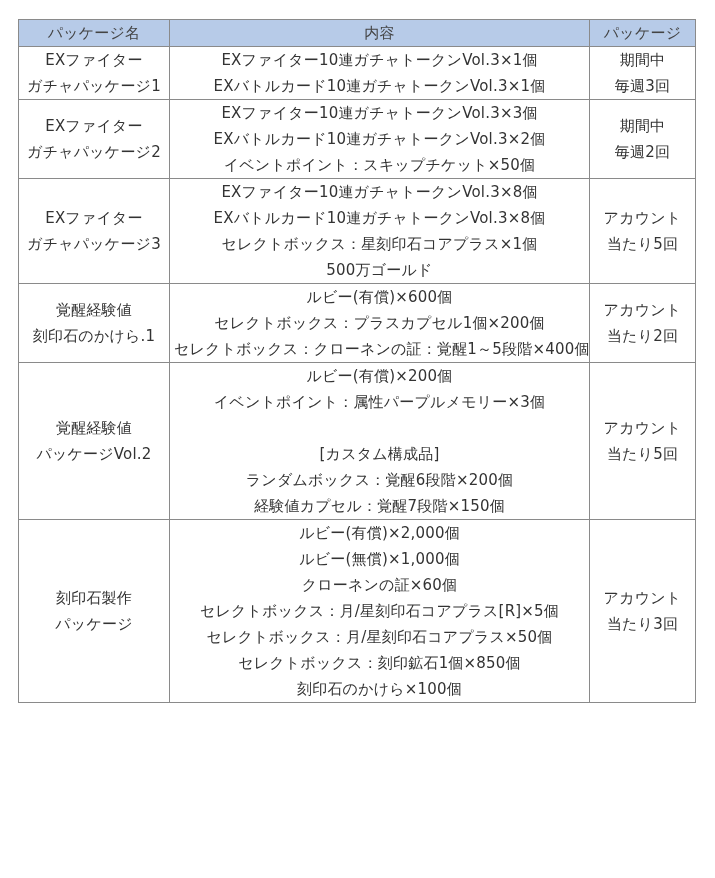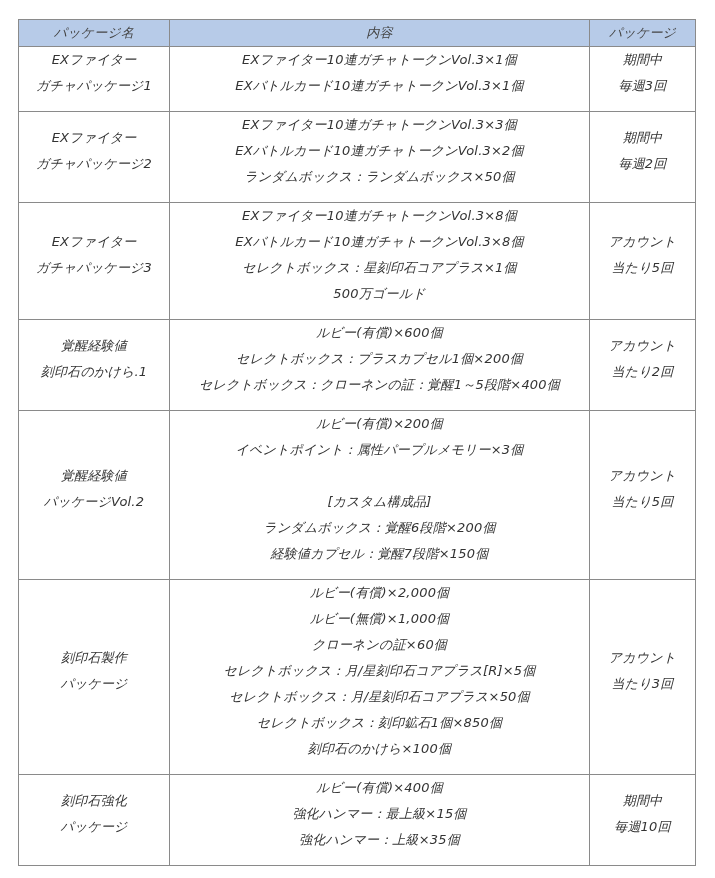--- a/index.html
+++ b/index.html
@@ -15,41 +15,40 @@
       color: #333333;
       overflow: hidden;
     }
     .pkg-table {
       position: absolute;
       left: 18px;
       top: 19px;
       width: 594px;
       border-collapse: collapse;
       table-layout: fixed;
-      font-size: 13px;
+      font-size: 15px;
       letter-spacing: 0.2px;
-      font-style: italic;
     }
     .pkg-table th, .pkg-table td {
       border: 1px solid #8a8a8a;
       text-align: center;
       vertical-align: middle;
       padding: 0 4px;
       font-weight: normal;
     }
     .pkg-table th {
       background: #b7cbe8;
       color: #444444;
       height: 26px;
       line-height: 26px;
     }
     .pkg-table td {
       line-height: 26px;
       padding-top: 0;
-      padding-bottom: 12px;
+      padding-bottom: 0;
     }
     .col-name { width: 151px; }
     .col-content { width: 420px; }
     .col-limit { width: 106px; }
     .line { display: block; white-space: nowrap; }
     .line.blank { height: 26px; }
   </style>
 </head>
 <body>
 
@@ -82,21 +81,21 @@
         </td>
       </tr>
       <tr>
         <td>
           <span class="line">EXファイター</span>
           <span class="line">ガチャパッケージ2</span>
         </td>
         <td>
           <span class="line">EXファイター10連ガチャトークンVol.3×3個</span>
           <span class="line">EXバトルカード10連ガチャトークンVol.3×2個</span>
-          <span class="line">ランダムボックス：ランダムボックス×50個</span>
+          <span class="line">イベントポイント：スキップチケット×50個</span>
         </td>
         <td>
           <span class="line">期間中</span>
           <span class="line">毎週2回</span>
         </td>
       </tr>
       <tr>
         <td>
           <span class="line">EXファイター</span>
           <span class="line">ガチャパッケージ3</span>
@@ -157,29 +156,14 @@
           <span class="line">セレクトボックス：月/星刻印石コアプラス[R]×5個</span>
           <span class="line">セレクトボックス：月/星刻印石コアプラス×50個</span>
           <span class="line">セレクトボックス：刻印鉱石1個×850個</span>
           <span class="line">刻印石のかけら×100個</span>
         </td>
         <td>
           <span class="line">アカウント</span>
           <span class="line">当たり3回</span>
         </td>
       </tr>
-      <tr>
-        <td>
-          <span class="line">刻印石強化</span>
-          <span class="line">パッケージ</span>
-        </td>
-        <td>
-          <span class="line">ルビー(有償)×400個</span>
-          <span class="line">強化ハンマー：最上級×15個</span>
-          <span class="line">強化ハンマー：上級×35個</span>
-        </td>
-        <td>
-          <span class="line">期間中</span>
-          <span class="line">毎週10回</span>
-        </td>
-      </tr>
     </tbody>
 </table>
 
 </body></html>

